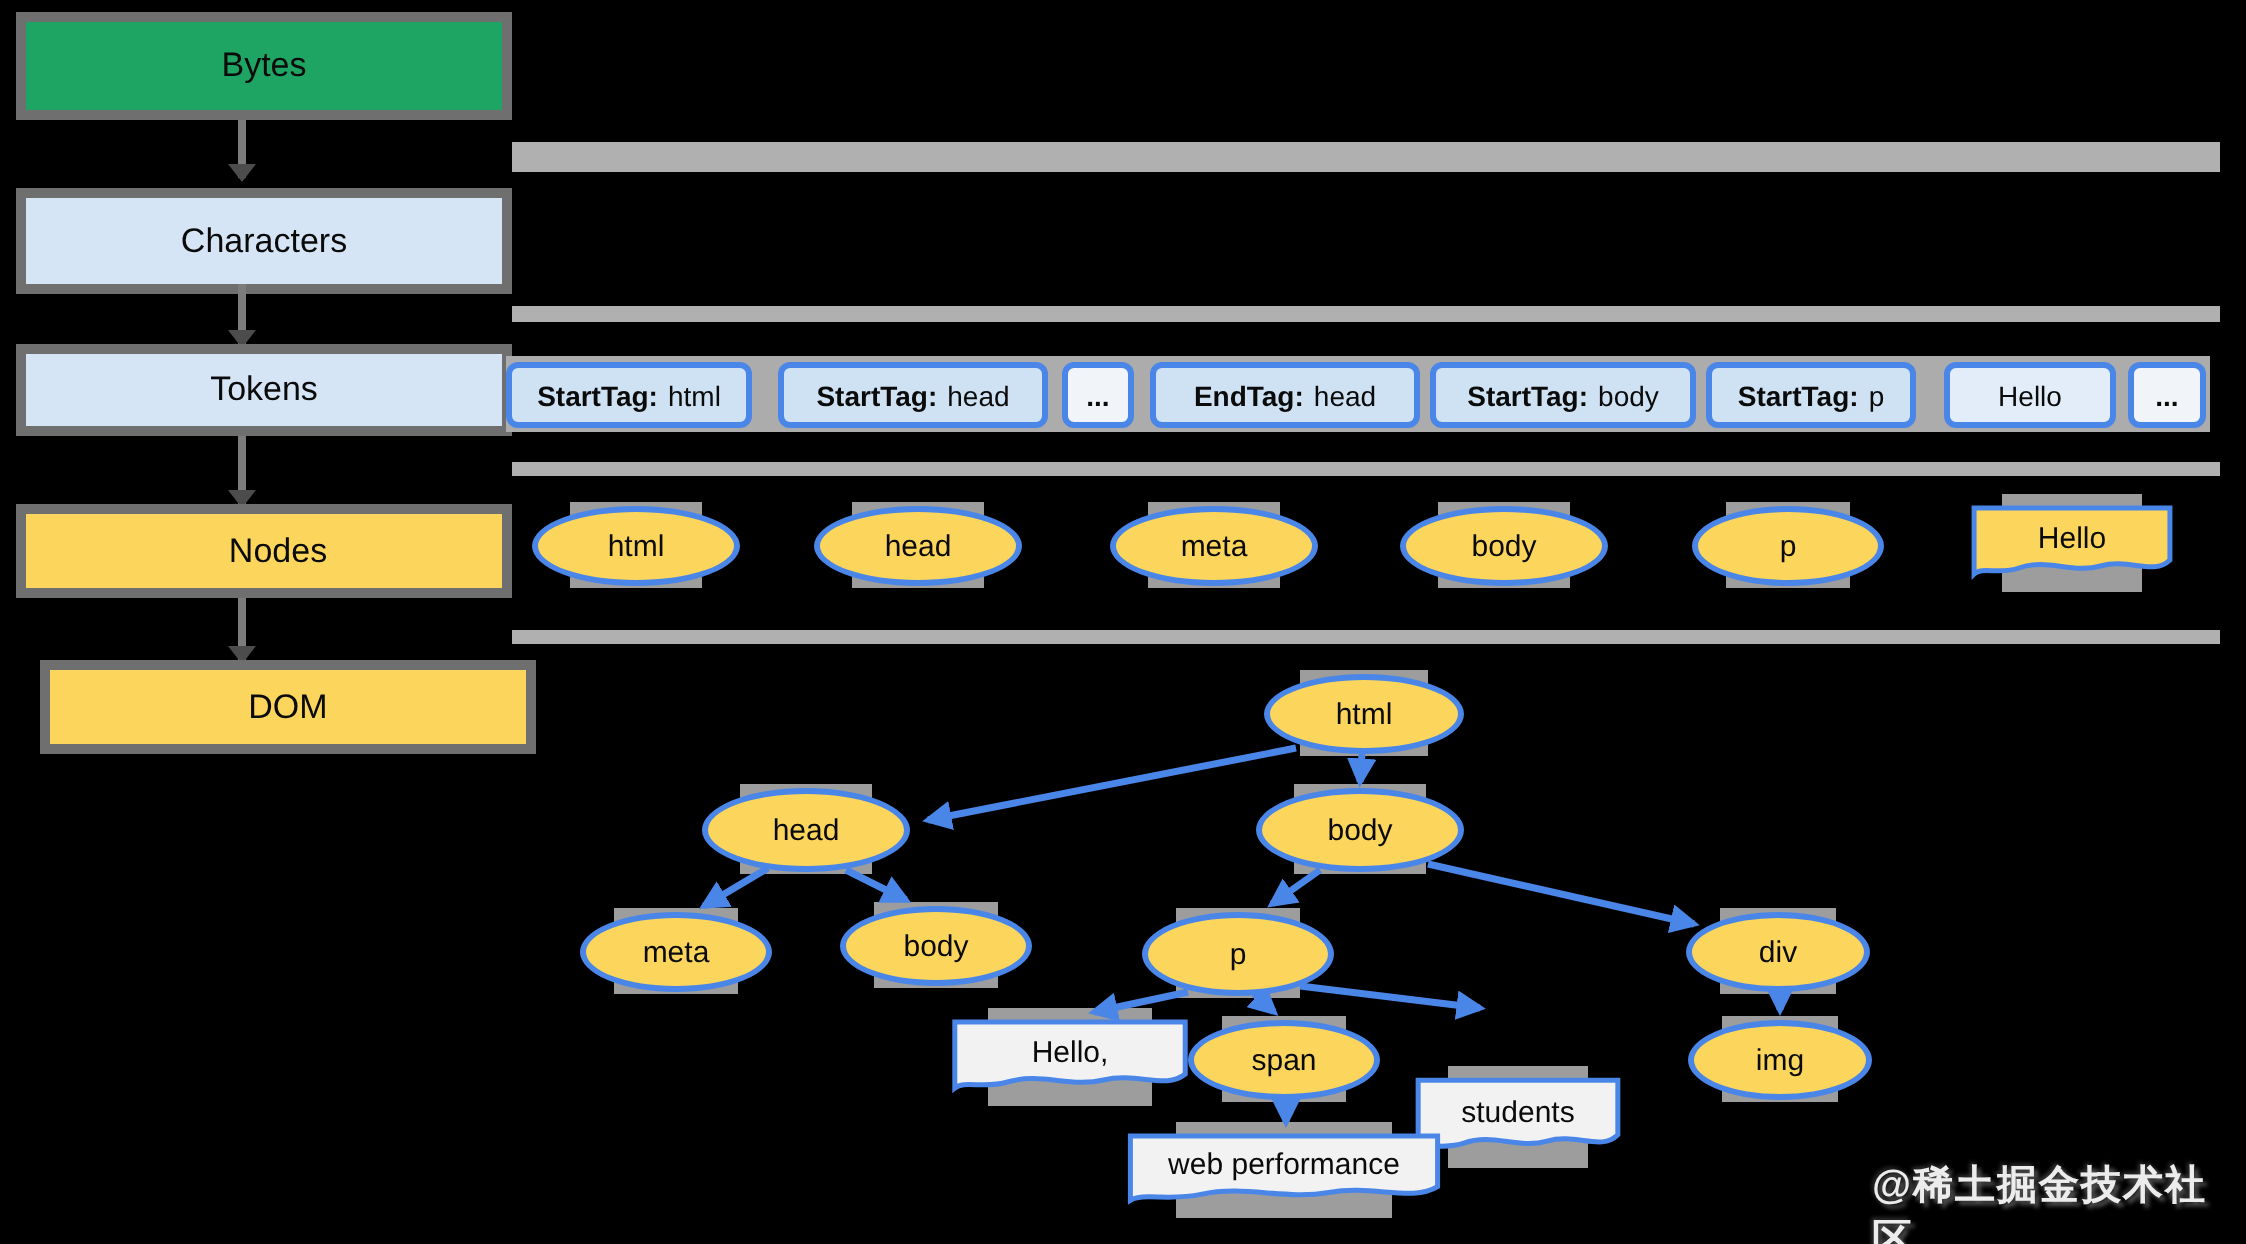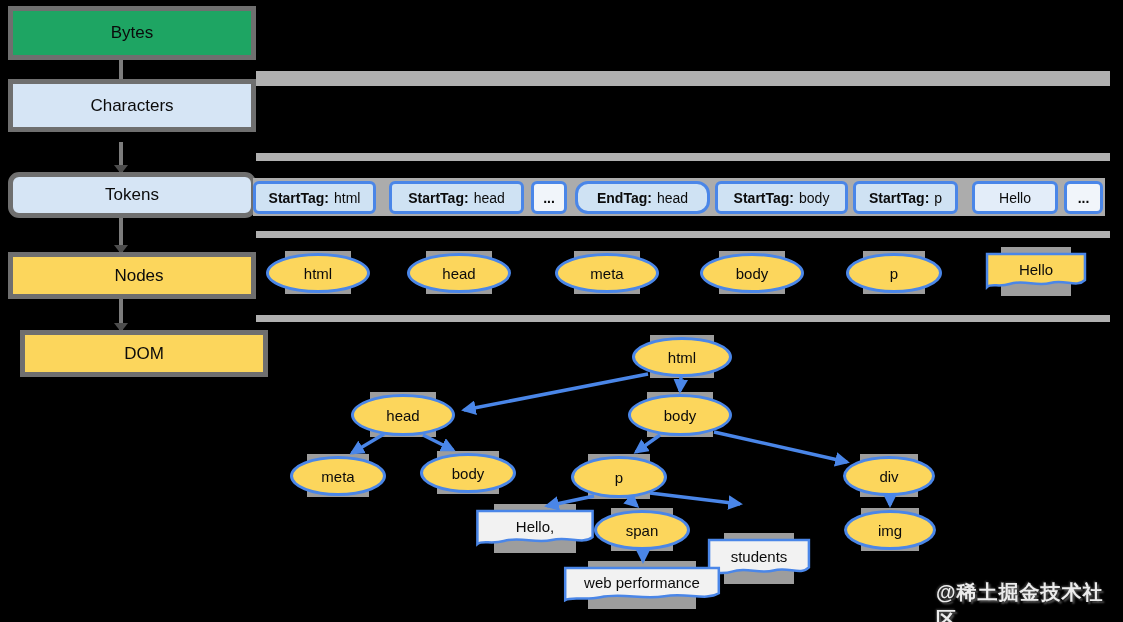--- a/index.html
+++ b/index.html
@@ -73,26 +73,26 @@
 </head>
 <body>
 
 <div class="stage">
 
   <div class="pbox green" style="top:6px;height:54px;">
     <span>Bytes</span>
   </div>
   <div class="vconn" style="top:60px;height:29px;"></div>
 
-  <div class="pbox blue" style="top:79px;height:53px;justify-content:center;">
+  <div class="pbox blue" style="top:94px;height:53px;justify-content:center;">
     <span>Characters</span>
   </div>
   <div class="vconn" style="top:142px;height:30px;"></div>
 
-  <div class="pbox blue" style="top:172px;height:46px;border-radius:11px;">
+  <div class="pbox blue" style="top:172px;height:46px;">
     <span>Tokens</span>
   </div>
   <div class="vconn" style="top:218px;height:34px;"></div>
 
   <div class="pbox yellow" style="top:252px;height:47px;padding-left:14px;">
     <span>Nodes</span>
   </div>
   <div class="vconn" style="top:299px;height:31px;"></div>
 
   <div class="pbox yellow" style="top:330px;height:47px;margin-left:12px;">
@@ -110,21 +110,21 @@
     <b>StartTag:</b>
       <span>html</span>
   </div>
   <div class="tok" style="left:389px;width:135px;">
     <b>StartTag:</b>
       <span>head</span>
   </div>
   <div class="tok lite" style="left:531px;width:36px;">
     <span>...</span>
   </div>
-  <div class="tok" style="left:575px;width:135px;border-radius:13px;">
+  <div class="tok" style="left:575px;width:135px;">
     <b>EndTag:</b>
       <span>head</span>
   </div>
   <div class="tok" style="left:715px;width:133px;">
     <b>StartTag:</b>
       <span>body</span>
   </div>
   <div class="tok" style="left:853px;width:105px;">
     <b>StartTag:</b>
       <span>p</span>

